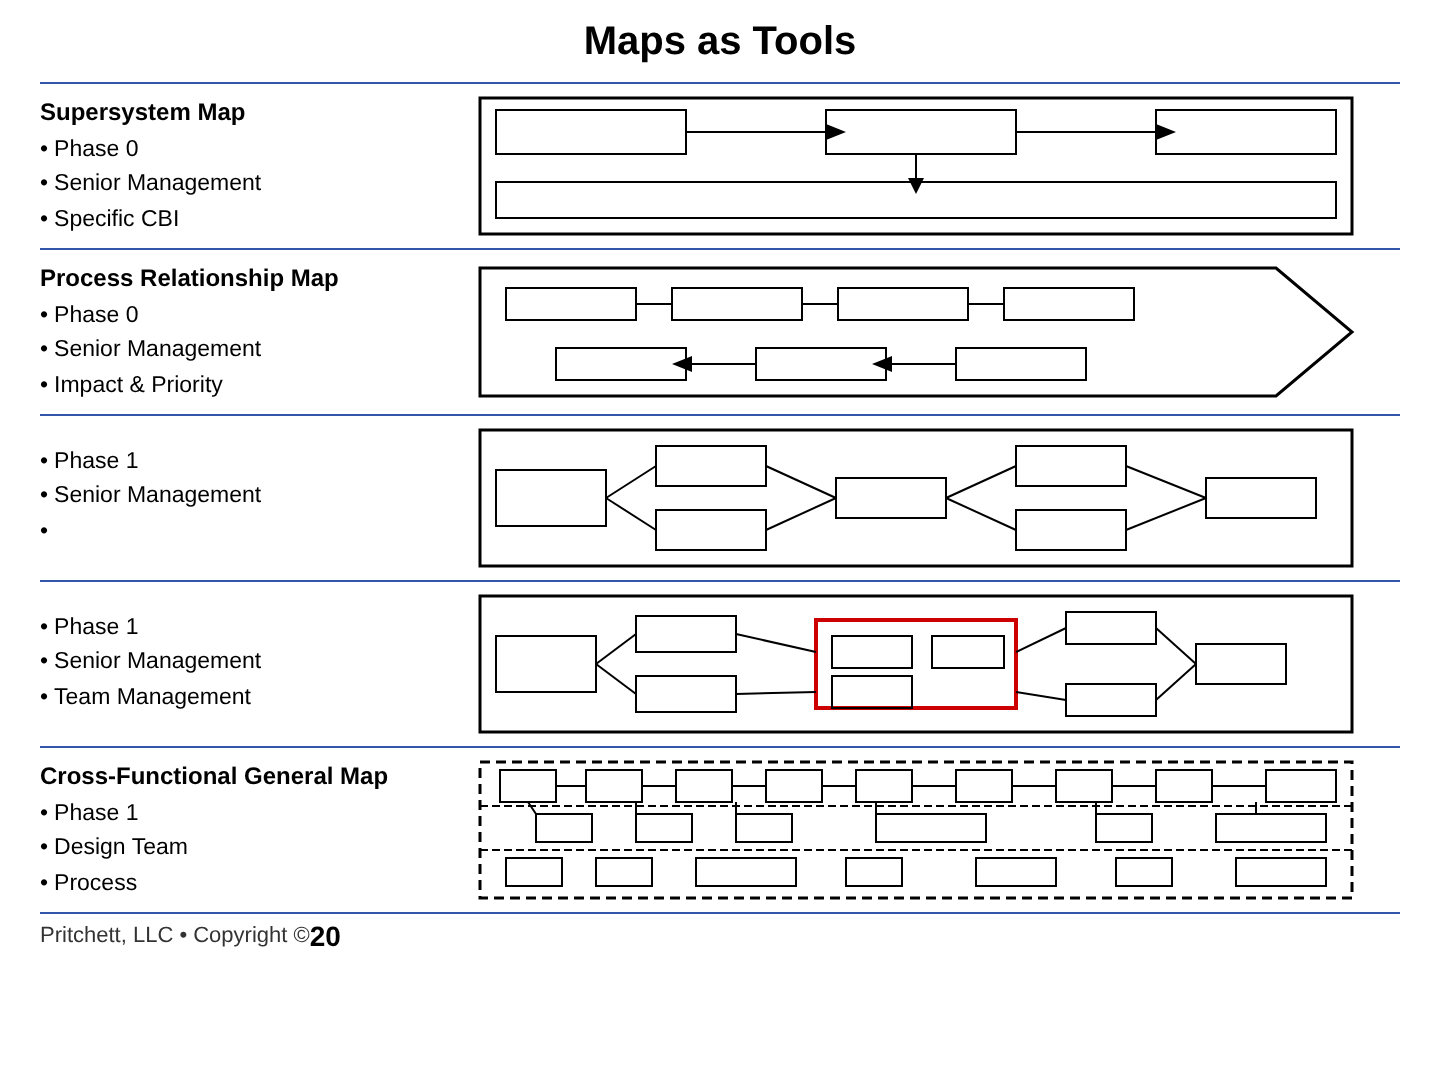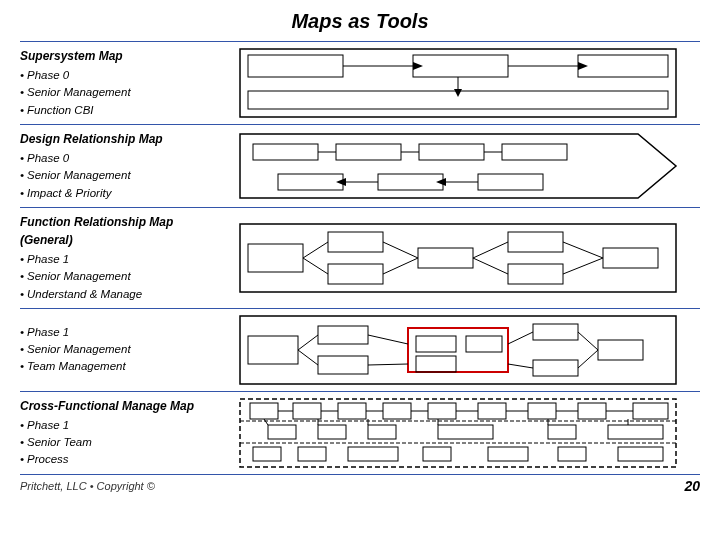--- a/index.html
+++ b/index.html
@@ -11,21 +11,20 @@
       font-size: 12px;
       color: #000;
       overflow: hidden;
     }
     .page {
       width: 720px;
       height: 472px;
       padding: 10px 20px 6px 20px;
       display: flex;
       flex-direction: column;
-      font-style: italic;
     }
     .page-title {
       text-align: center;
       font-size: 20px;
       font-weight: bold;
       margin-bottom: 8px;
     }
     .content {
       display: flex;
       flex-direction: column;
@@ -66,21 +65,21 @@
       display: flex;
       align-items: center;
       justify-content: center;
       height: 100%;
     }
     svg {
       display: block;
     }
     .footer {
       display: flex;
-      justify-content: space-between;
+      justify-content: flex-start;
       align-items: center;
       font-size: 11px;
       padding-top: 3px;
     }
     .footer-left { color: #333; }
     .footer-right { font-size: 14px; font-weight: bold; }
   </style>
 </head>
 <body>
 
@@ -94,21 +93,21 @@
         <div class="bullet-item">
             <span class="bullet">•</span>
             <span>Phase 0</span>
           </div>
         <div class="bullet-item">
             <span class="bullet">•</span>
             <span>Senior Management</span>
           </div>
         <div class="bullet-item">
             <span class="bullet">•</span>
-            <span>Function CBI</span>
+            <span>Specific CBI</span>
           </div>
       </div>
       <div class="diagram-area">
 
         <svg width="440" height="72" viewBox="0 0 440 72">
 
           <rect x="2" y="2" width="436" height="68" fill="none" stroke="#000" stroke-width="1.5"></rect>
 
           <rect x="10" y="8" width="95" height="22" fill="none" stroke="#000" stroke-width="1"></rect>
           <rect x="175" y="8" width="95" height="22" fill="none" stroke="#000" stroke-width="1"></rect>
@@ -122,21 +121,21 @@
           <rect x="10" y="44" width="420" height="18" fill="none" stroke="#000" stroke-width="1"></rect>
 
           <line x1="220" y1="30" x2="220" y2="44" stroke="#000" stroke-width="1"></line>
           <polygon points="216,42 220,50 224,42" fill="#000"></polygon>
         </svg>
       </div>
     </div>
 
     <div class="row">
       <div class="row-text">
-        <div class="row-title">Design Relationship Map</div>
+        <div class="row-title">Process Relationship Map</div>
         <div class="bullet-item">
             <span class="bullet">•</span>
             <span>Phase 0</span>
           </div>
         <div class="bullet-item">
             <span class="bullet">•</span>
             <span>Senior Management</span>
           </div>
         <div class="bullet-item">
             <span class="bullet">•</span>
@@ -164,32 +163,30 @@
           <line x1="140" y1="52" x2="105" y2="52" stroke="#000" stroke-width="1"></line>
           <polygon points="108,48 98,52 108,56" fill="#000"></polygon>
           <line x1="240" y1="52" x2="205" y2="52" stroke="#000" stroke-width="1"></line>
           <polygon points="208,48 198,52 208,56" fill="#000"></polygon>
         </svg>
       </div>
     </div>
 
     <div class="row">
       <div class="row-text">
-        <div class="row-title">Function Relationship Map (General)</div>
         <div class="bullet-item">
             <span class="bullet">•</span>
             <span>Phase 1</span>
           </div>
         <div class="bullet-item">
             <span class="bullet">•</span>
             <span>Senior Management</span>
           </div>
         <div class="bullet-item">
             <span class="bullet">•</span>
-            <span>Understand &amp; Manage</span>
           </div>
       </div>
       <div class="diagram-area">
         <svg width="440" height="72" viewBox="0 0 440 72">
 
           <rect x="2" y="2" width="436" height="68" fill="none" stroke="#000" stroke-width="1.5"></rect>
 
           <rect x="10" y="22" width="55" height="28" fill="none" stroke="#000" stroke-width="1"></rect>
 
           <rect x="90" y="10" width="55" height="20" fill="none" stroke="#000" stroke-width="1"></rect>
@@ -252,28 +249,28 @@
           <line x1="270" y1="30" x2="295" y2="18" stroke="#000" stroke-width="1"></line>
           <line x1="270" y1="50" x2="295" y2="54" stroke="#000" stroke-width="1"></line>
           <line x1="340" y1="18" x2="360" y2="36" stroke="#000" stroke-width="1"></line>
           <line x1="340" y1="54" x2="360" y2="36" stroke="#000" stroke-width="1"></line>
         </svg>
       </div>
     </div>
 
     <div class="row">
       <div class="row-text">
-        <div class="row-title">Cross-Functional Manage Map</div>
+        <div class="row-title">Cross-Functional General Map</div>
         <div class="bullet-item">
             <span class="bullet">•</span>
             <span>Phase 1</span>
           </div>
         <div class="bullet-item">
             <span class="bullet">•</span>
-            <span>Senior Team</span>
+            <span>Design Team</span>
           </div>
         <div class="bullet-item">
             <span class="bullet">•</span>
             <span>Process</span>
           </div>
       </div>
       <div class="diagram-area">
         <svg width="440" height="72" viewBox="0 0 440 72">
 
           <rect x="2" y="2" width="436" height="68" fill="none" stroke="#000" stroke-width="1.5" stroke-dasharray="5,3"></rect>

